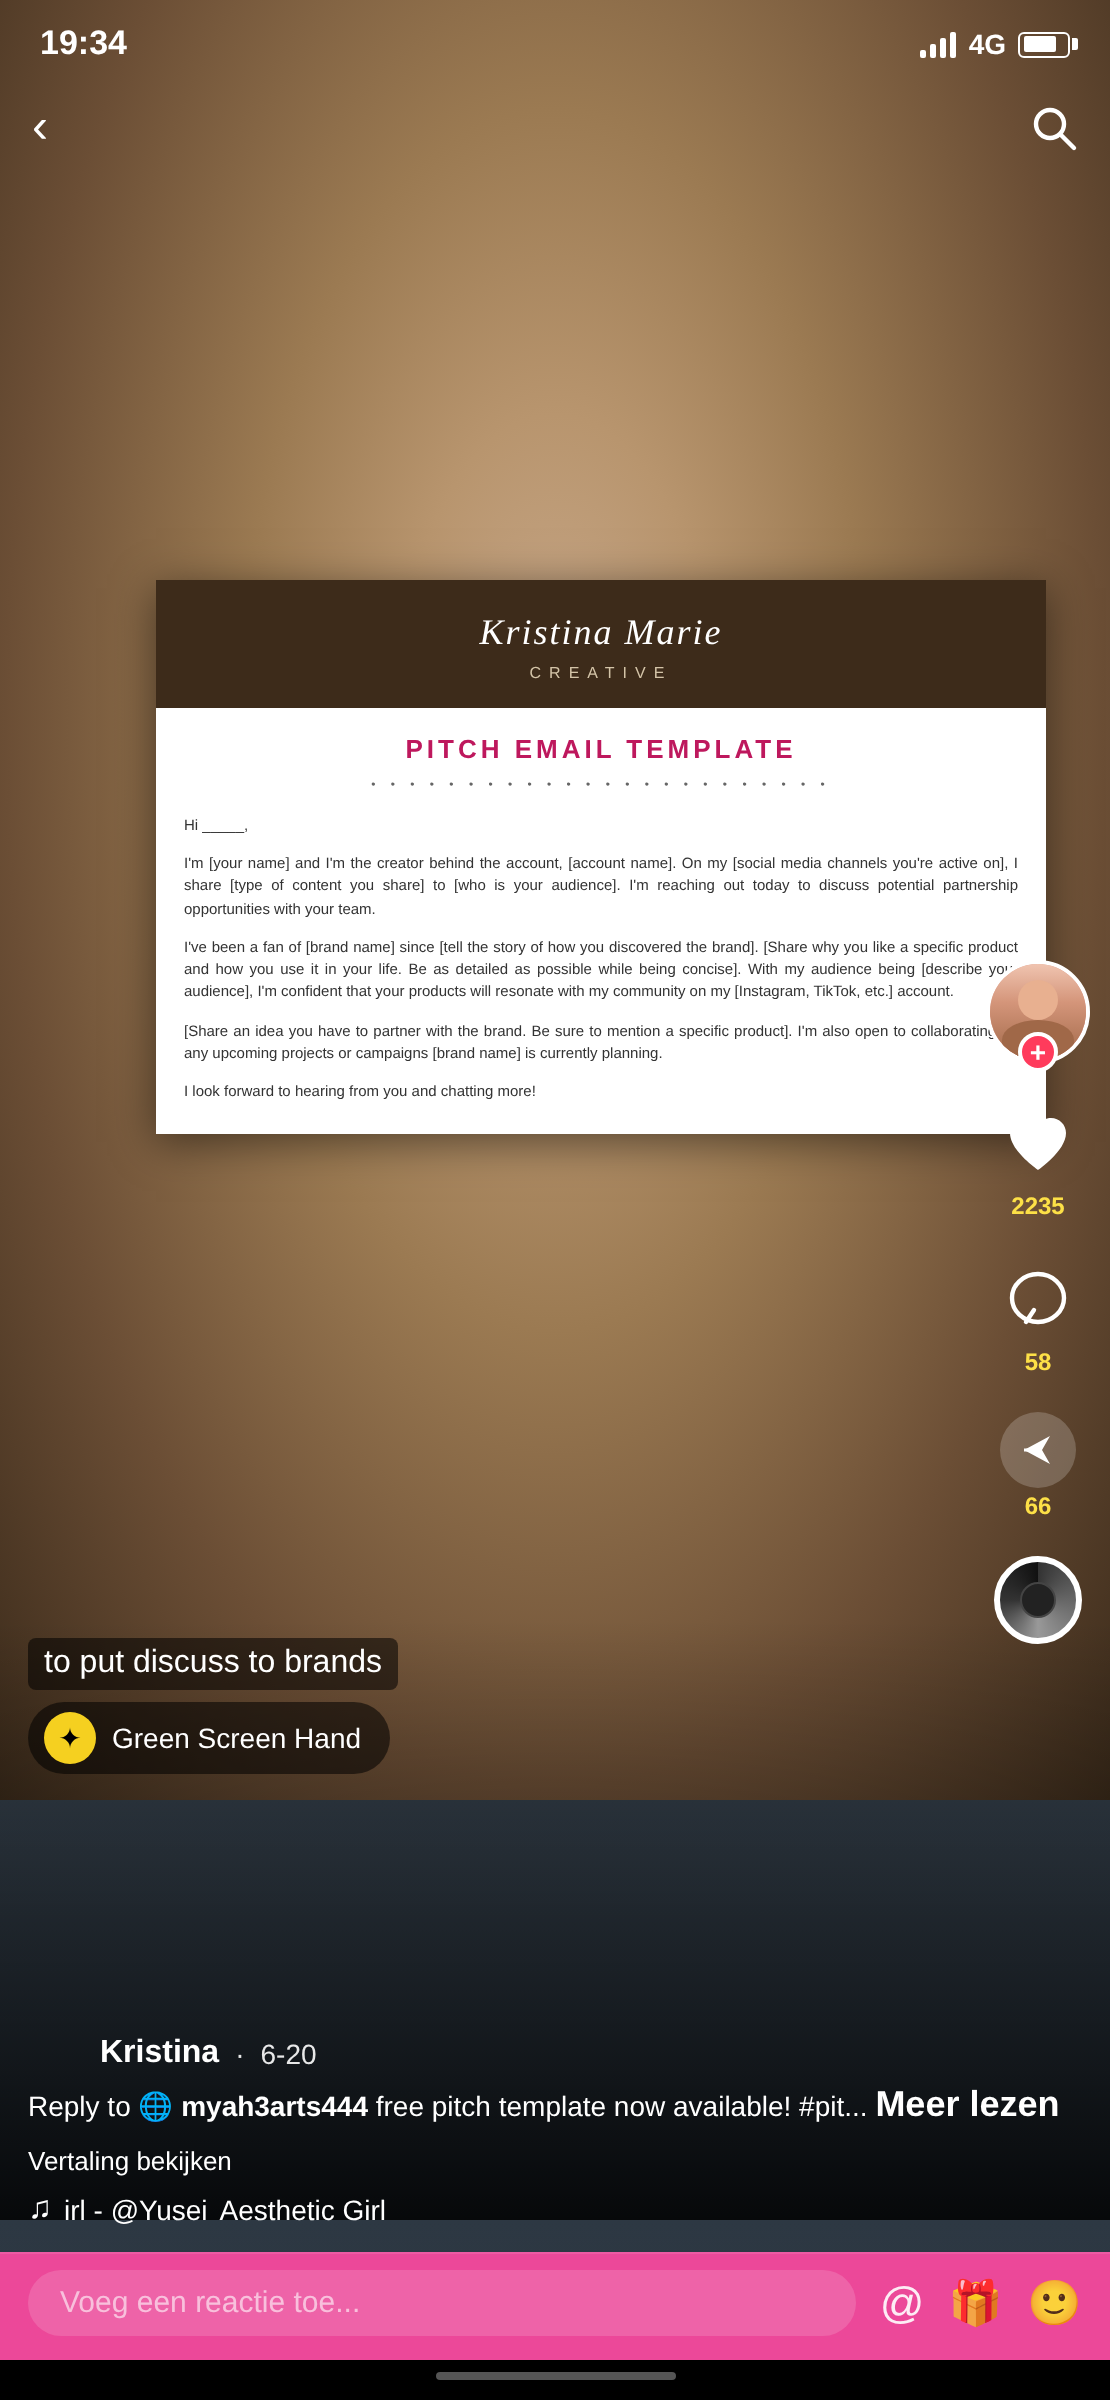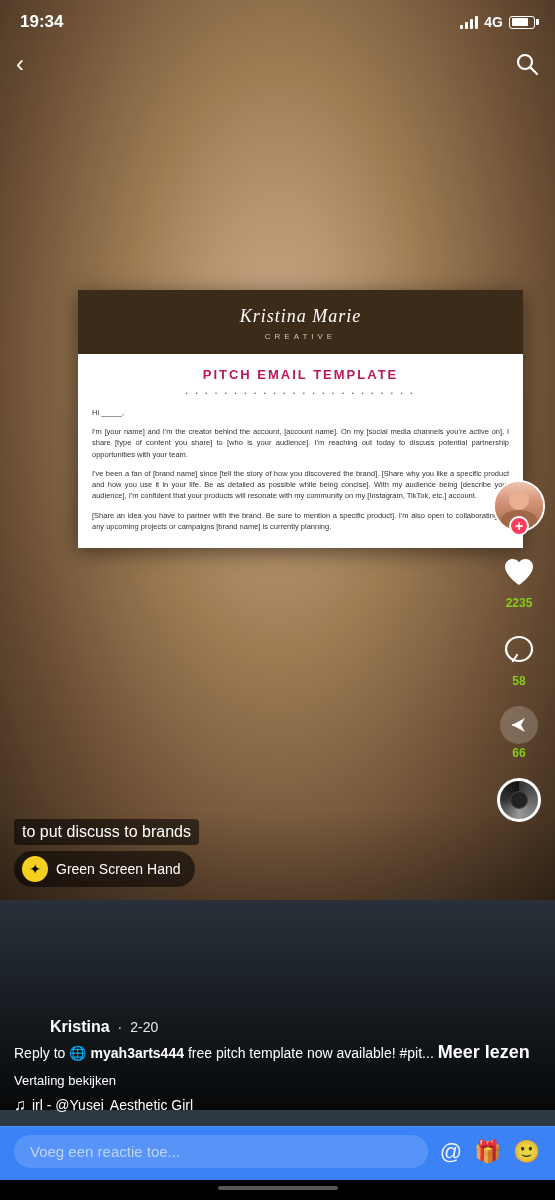--- a/index.html
+++ b/index.html
@@ -262,21 +262,21 @@
     }
     .sidebar-icon {
       width: 44px;
       height: 44px;
       display: flex;
       align-items: center;
       justify-content: center;
     }
     .sidebar-count {
       font-size: 12px;
-      color: #84cc16;
+      color: #fde047;
       font-weight: 600;
       text-align: center;
     }
     .share-circle {
       width: 38px;
       height: 38px;
       border-radius: 50%;
       background: rgba(255,255,255,0.2);
       display: flex;
       align-items: center;
@@ -417,21 +417,21 @@
       font-size: 14px;
     }
 
     
     .comment-bar {
       display: flex;
       align-items: center;
       padding: 8px 14px 12px;
       gap: 12px;
       border-top: 1px solid rgba(255,255,255,0.1);
-      background: #3b82f6;
+      background: #ec4899;
     }
     .comment-input {
       flex: 1;
       background: rgba(255,255,255,0.15);
       border: none;
       border-radius: 20px;
       padding: 8px 16px;
       color: rgba(255,255,255,0.6);
       font-size: 15px;
       outline: none;
@@ -509,20 +509,21 @@
     <div class="pitch-brand-name">Kristina Marie</div>
     <div class="pitch-brand-sub">CREATIVE</div>
   </div>
   <div class="pitch-body">
     <div class="pitch-title">PITCH EMAIL TEMPLATE</div>
     <div class="pitch-dots">• • • • • • • • • • • • • • • • • • • • • • • •</div>
     <div class="pitch-text">Hi _____,</div>
     <div class="pitch-text">I'm [your name] and I'm the creator behind the account, [account name]. On my [social media channels you're active on], I share [type of content you share] to [who is your audience]. I'm reaching out today to discuss potential partnership opportunities with your team.</div>
     <div class="pitch-text">I've been a fan of [brand name] since [tell the story of how you discovered the brand]. [Share why you like a specific product and how you use it in your life. Be as detailed as possible while being concise]. With my audience being [describe your audience], I'm confident that your products will resonate with my community on my [Instagram, TikTok, etc.] account.</div>
     <div class="pitch-text">[Share an idea you have to partner with the brand. Be sure to mention a specific product]. I'm also open to collaborating on any upcoming projects or campaigns [brand name] is currently planning.</div>
+    <div class="pitch-text">I look forward to hearing from you and chatting more!</div>
   </div>
 </div>
 
 <div class="right-sidebar">
 
   <div class="avatar-container">
     <div class="avatar-circle">
       <div class="avatar-person"></div>
     </div>
     <div class="plus-btn">+</div>
@@ -577,21 +578,21 @@
     </div>
     <span class="effect-name">Green Screen Hand</span>
   </div>
 </div>
 
 <div class="bottom-overlay">
   <div class="user-info">
     <div class="username-row">
       <span class="username">Kristina</span>
       <span class="date-tag">·</span>
-      <span class="date-tag">2-20</span>
+      <span class="date-tag">6-20</span>
     </div>
     <div class="caption-text">
       <span>Reply to</span>
       <span> 🌐 </span>
       <span class="caption-link">myah3arts444</span>
       <span> free pitch template now available! #pit...</span>
       <span class="meer-lezen">Meer lezen</span>
     </div>
   </div>
 

